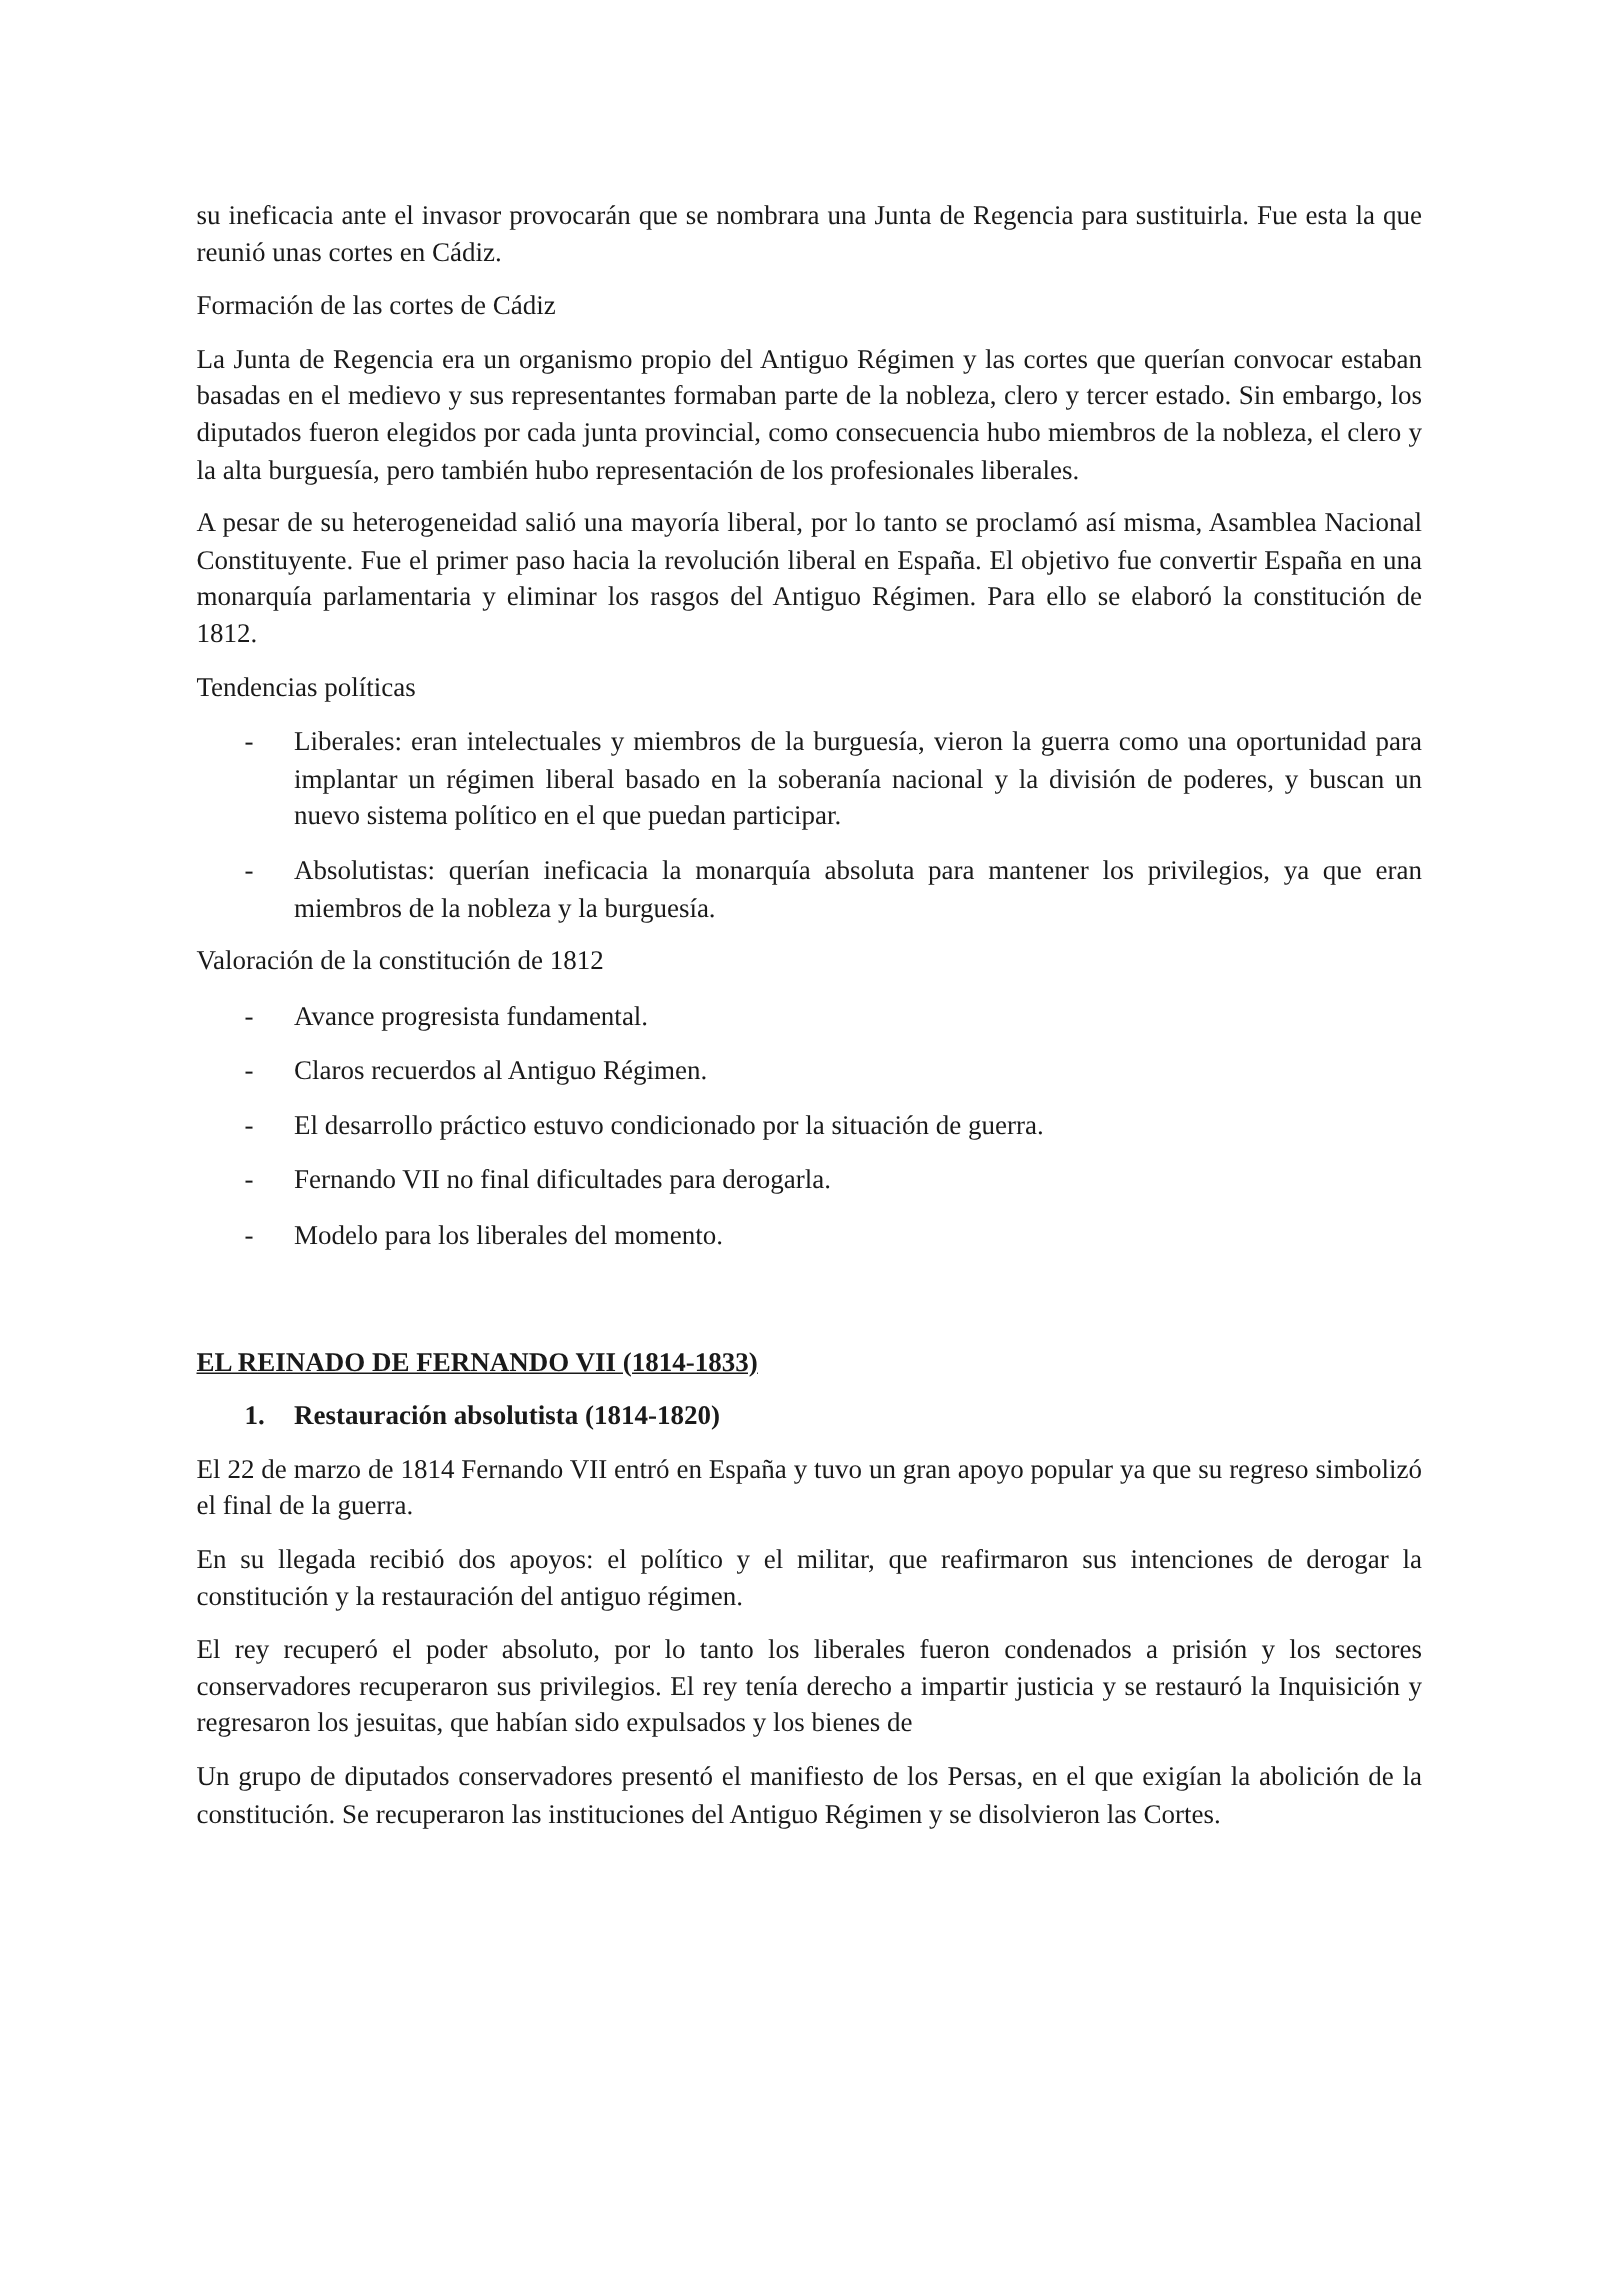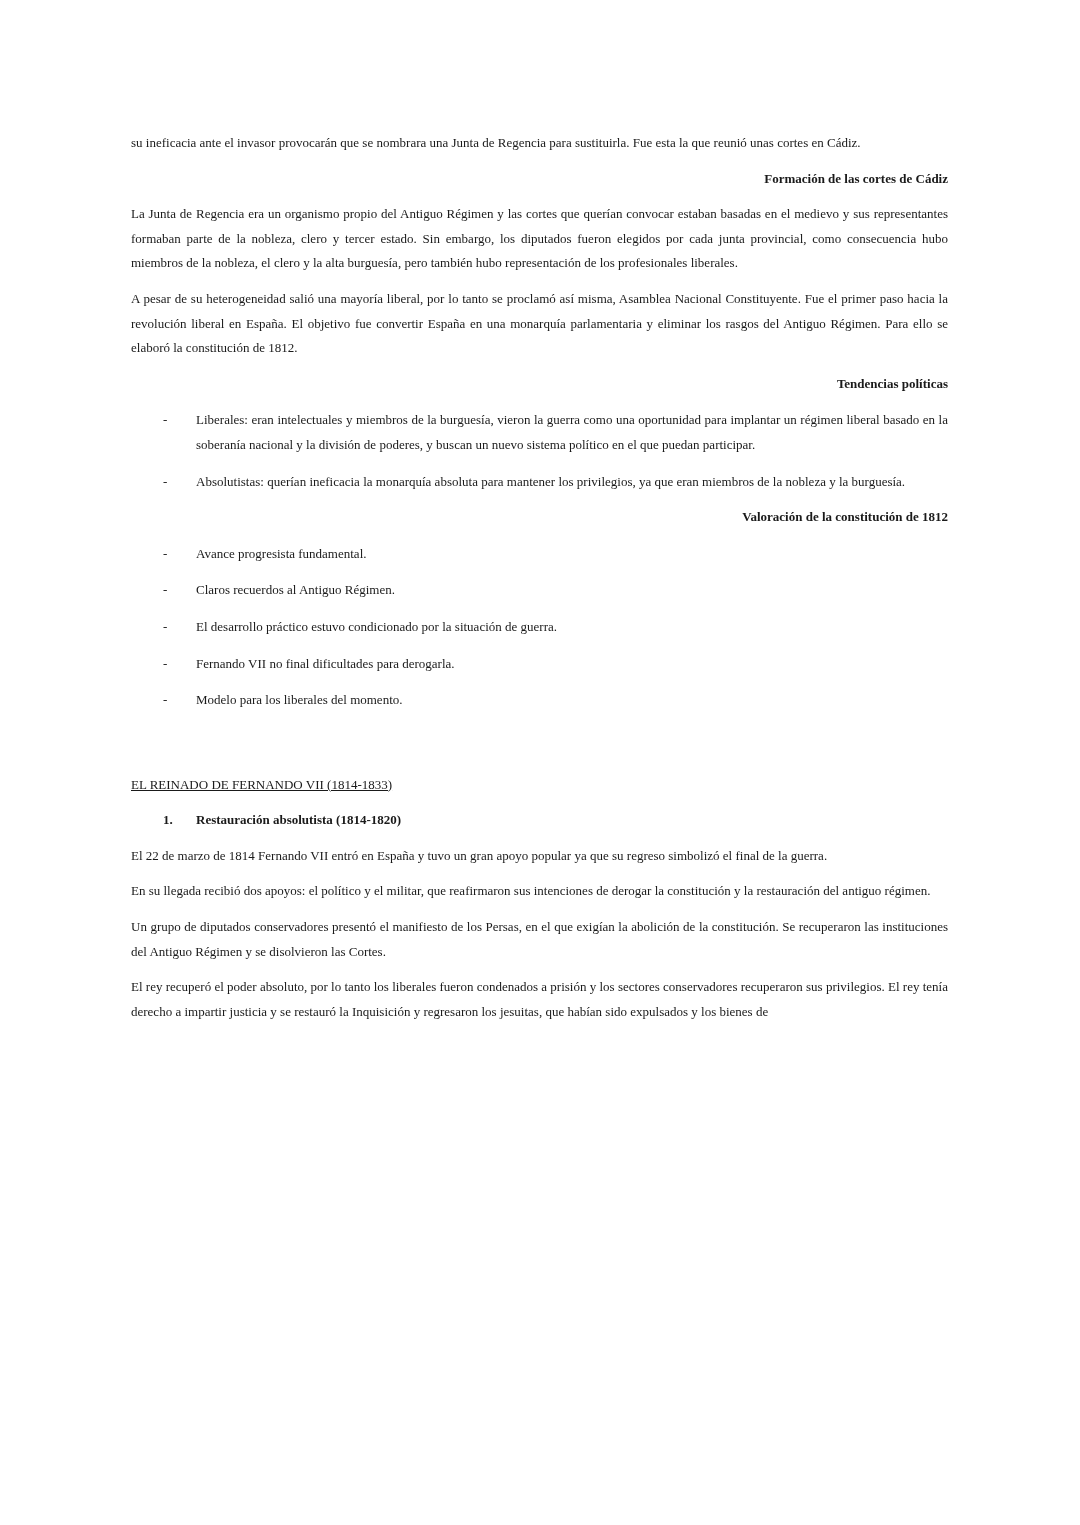--- a/index.html
+++ b/index.html
@@ -13,51 +13,51 @@
       position: relative;
       overflow: hidden;
       font-family: "Liberation Serif", "DejaVu Serif", serif;
       color: #1a1a1a;
     }
     .page {
       position: absolute;
       left: 131px;
       top: 131px;
       width: 817px;
-      font-size: 13px;
+      font-size: 18px;
       line-height: 24.6px;
     }
     p {
       margin: 0 0 11px 0;
       text-align: justify;
     }
     .heading {
-      font-weight: bold;
+      font-weight: normal;
       margin: 0 0 11px 0;
-      text-align: right;
+      text-align: left;
     }
     ul.dash {
       list-style: none;
       margin: 0 0 11px 0;
       padding: 0;
     }
     ul.dash li {
       position: relative;
       padding-left: 65px;
       text-align: justify;
       margin-top: 12px;
     }
     ul.dash li::before {
       content: "-";
       position: absolute;
       left: 32px;
       top: 0;
     }
     .chapter-title {
-      font-weight: normal;
+      font-weight: bold;
       text-decoration: underline;
       margin: 0 0 11px 0;
     }
     .numbered {
       font-weight: bold;
       padding-left: 32px;
       margin: 0 0 11px 0;
     }
     .numbered .num {
       display: inline-block;
@@ -91,16 +91,16 @@
   </ul>
 
   <div class="chapter-title">EL REINADO DE FERNANDO VII (1814-1833)</div>
 
   <div class="numbered">
     <span class="num">1.</span><span>Restauración absolutista (1814-1820)</span>
   </div>
 
   <p>El 22 de marzo de 1814 Fernando VII entró en España y tuvo un gran apoyo popular ya que su regreso simbolizó el final de la guerra.</p>
   <p>En su llegada recibió dos apoyos: el político y el militar, que reafirmaron sus intenciones de derogar la constitución y la restauración del antiguo régimen.</p>
+  <p>El rey recuperó el poder absoluto, por lo tanto los liberales fueron condenados a prisión  y los sectores conservadores recuperaron sus privilegios. El rey tenía derecho a impartir justicia y se restauró la Inquisición y regresaron los jesuitas, que habían sido expulsados y los bienes de</p>
   <p>Un grupo de diputados conservadores presentó el manifiesto de los Persas, en el que exigían la abolición de la constitución. Se recuperaron las instituciones del Antiguo Régimen y se disolvieron las Cortes.</p>
-  <p>El rey recuperó el poder absoluto, por lo tanto los liberales fueron condenados a prisión  y los sectores conservadores recuperaron sus privilegios. El rey tenía derecho a impartir justicia y se restauró la Inquisición y regresaron los jesuitas, que habían sido expulsados y los bienes de</p>
 
 </div>
 
 </body></html>

